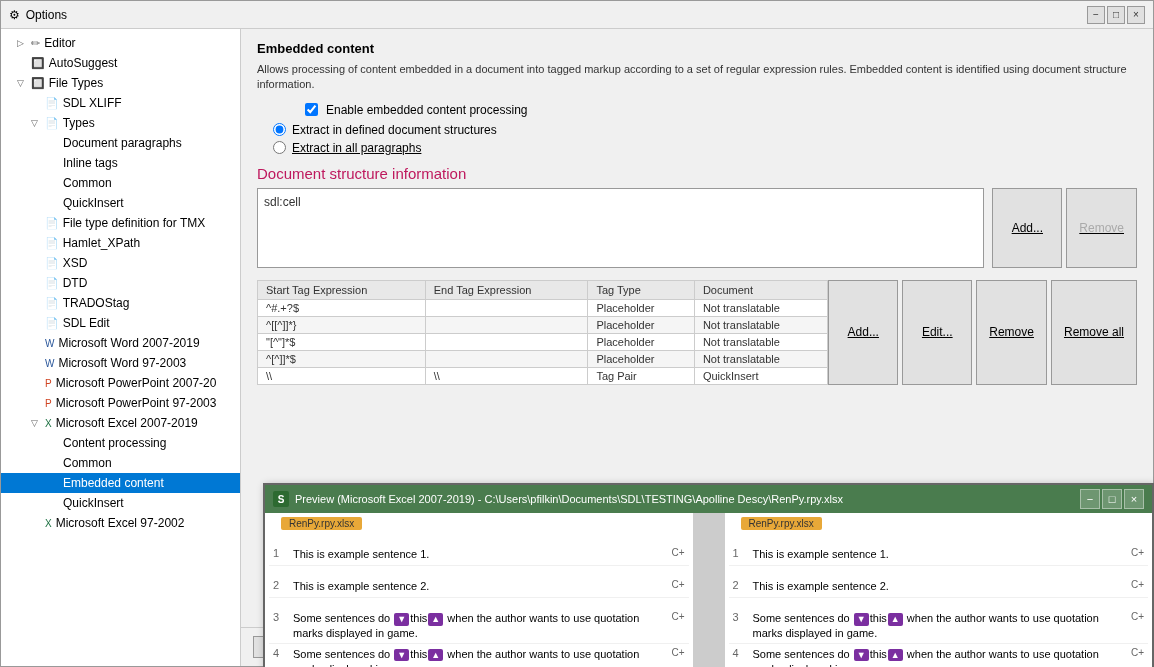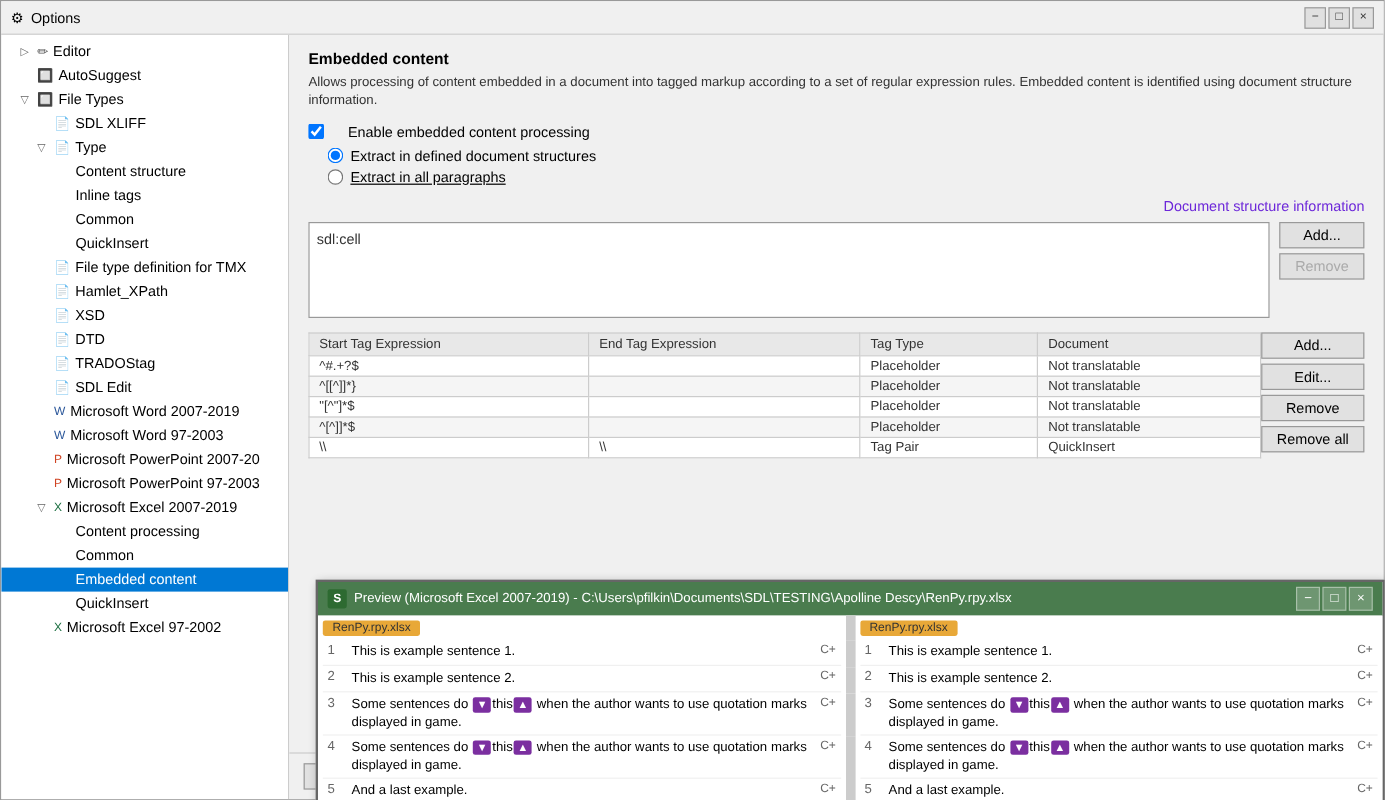--- a/index.html
+++ b/index.html
@@ -107,57 +107,58 @@
     }
     .section-desc {
       font-size: 11px;
       color: #333;
       margin-bottom: 10px;
       line-height: 1.4;
     }
     .checkbox-row {
       display: flex;
       align-items: center;
-      gap: 20px;
+      gap: 8px;
       margin-bottom: 6px;
+      margin-left: 48px;
     }
     .radio-row {
       display: flex;
       align-items: center;
       gap: 6px;
       margin-bottom: 4px;
     }
     input[type="checkbox"], input[type="radio"] {
       cursor: pointer;
     }
     .sub-section-title {
-      font-size: 12px;
+      font-size: 15px;
       font-weight: normal;
-      color: #6d28d9;
+      color: #be185d;
       margin: 10px 0 6px;
-      text-align: right;
     }
     .doc-structure-area {
       display: flex;
       gap: 8px;
       margin-bottom: 12px;
     }
     .doc-structure-text {
       flex: 1;
       background: white;
       border: 1px solid #999;
       padding: 6px;
       min-height: 80px;
       font-size: 12px;
       color: #333;
     }
     .side-buttons {
       display: flex;
-      flex-direction: column;
+      flex-direction: row;
       gap: 4px;
+      text-decoration: underline;
     }
     .btn {
       padding: 3px 12px;
       background: #e1e1e1;
       border: 1px solid #999;
       cursor: pointer;
       font-size: 12px;
       min-width: 70px;
       text-align: center;
     }
@@ -250,21 +251,21 @@
     .preview-content {
       background: #fff;
       font-size: 11px;
     }
     .preview-table {
       width: 100%;
       border-collapse: collapse;
     }
     .preview-table td {
       border: none;
-      padding: 4px;
+      padding: 16px;
       vertical-align: top;
     }
     .preview-col {
       width: 50%;
       padding: 4px;
     }
     .preview-col-divider {
       width: 1px;
       background: #ccc;
     }
@@ -374,27 +375,27 @@
 
         <div class="tree-item indent-2">
           <span class="tree-arrow"></span>
           <span class="icon-text file-icon-blue">📄</span>
           <span>SDL XLIFF</span>
         </div>
 
         <div class="tree-item indent-2">
           <span class="tree-arrow">▽</span>
           <span class="icon-text file-icon-blue">📄</span>
-          <span>Type</span>
+          <span>Types</span>
         </div>
 
         <div class="tree-item indent-3">
           <span class="tree-arrow"></span>
           <span class="icon-text"></span>
-          <span>Content structure</span>
+          <span>Document paragraphs</span>
         </div>
 
         <div class="tree-item indent-3">
           <span class="tree-arrow"></span>
           <span class="icon-text"></span>
           <span>Inline tags</span>
         </div>
 
         <div class="tree-item indent-3">
           <span class="tree-arrow"></span>

